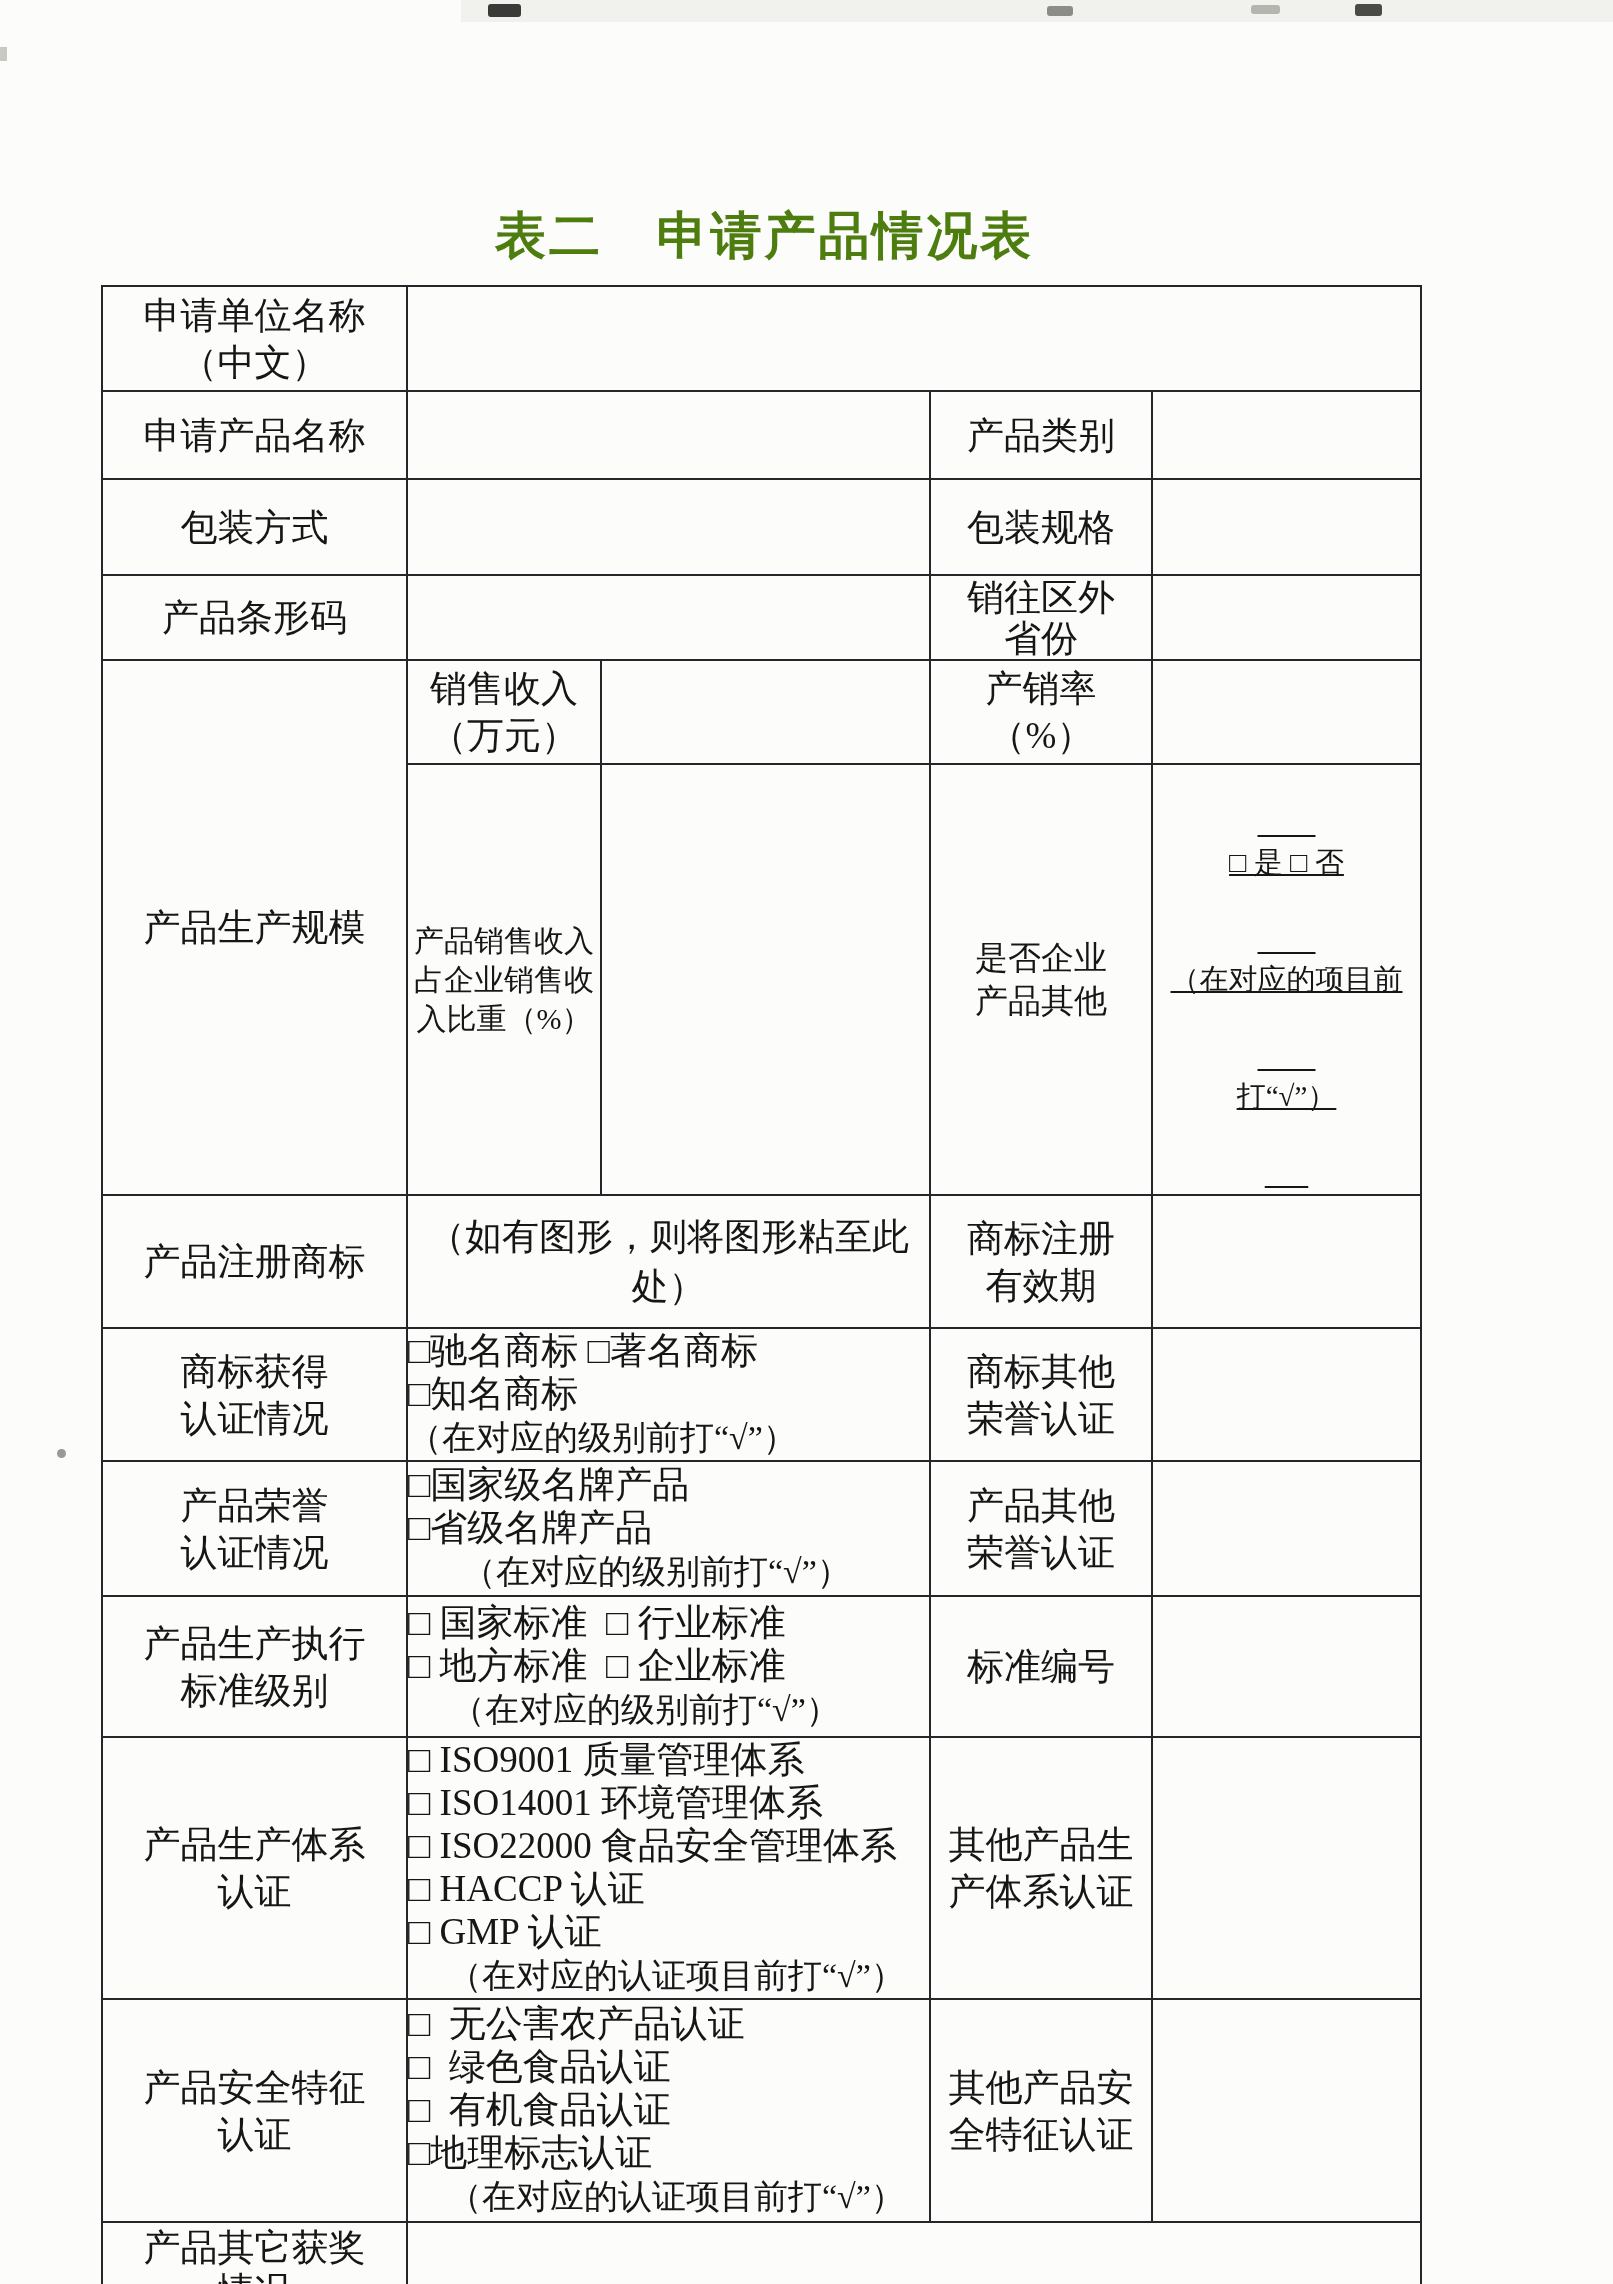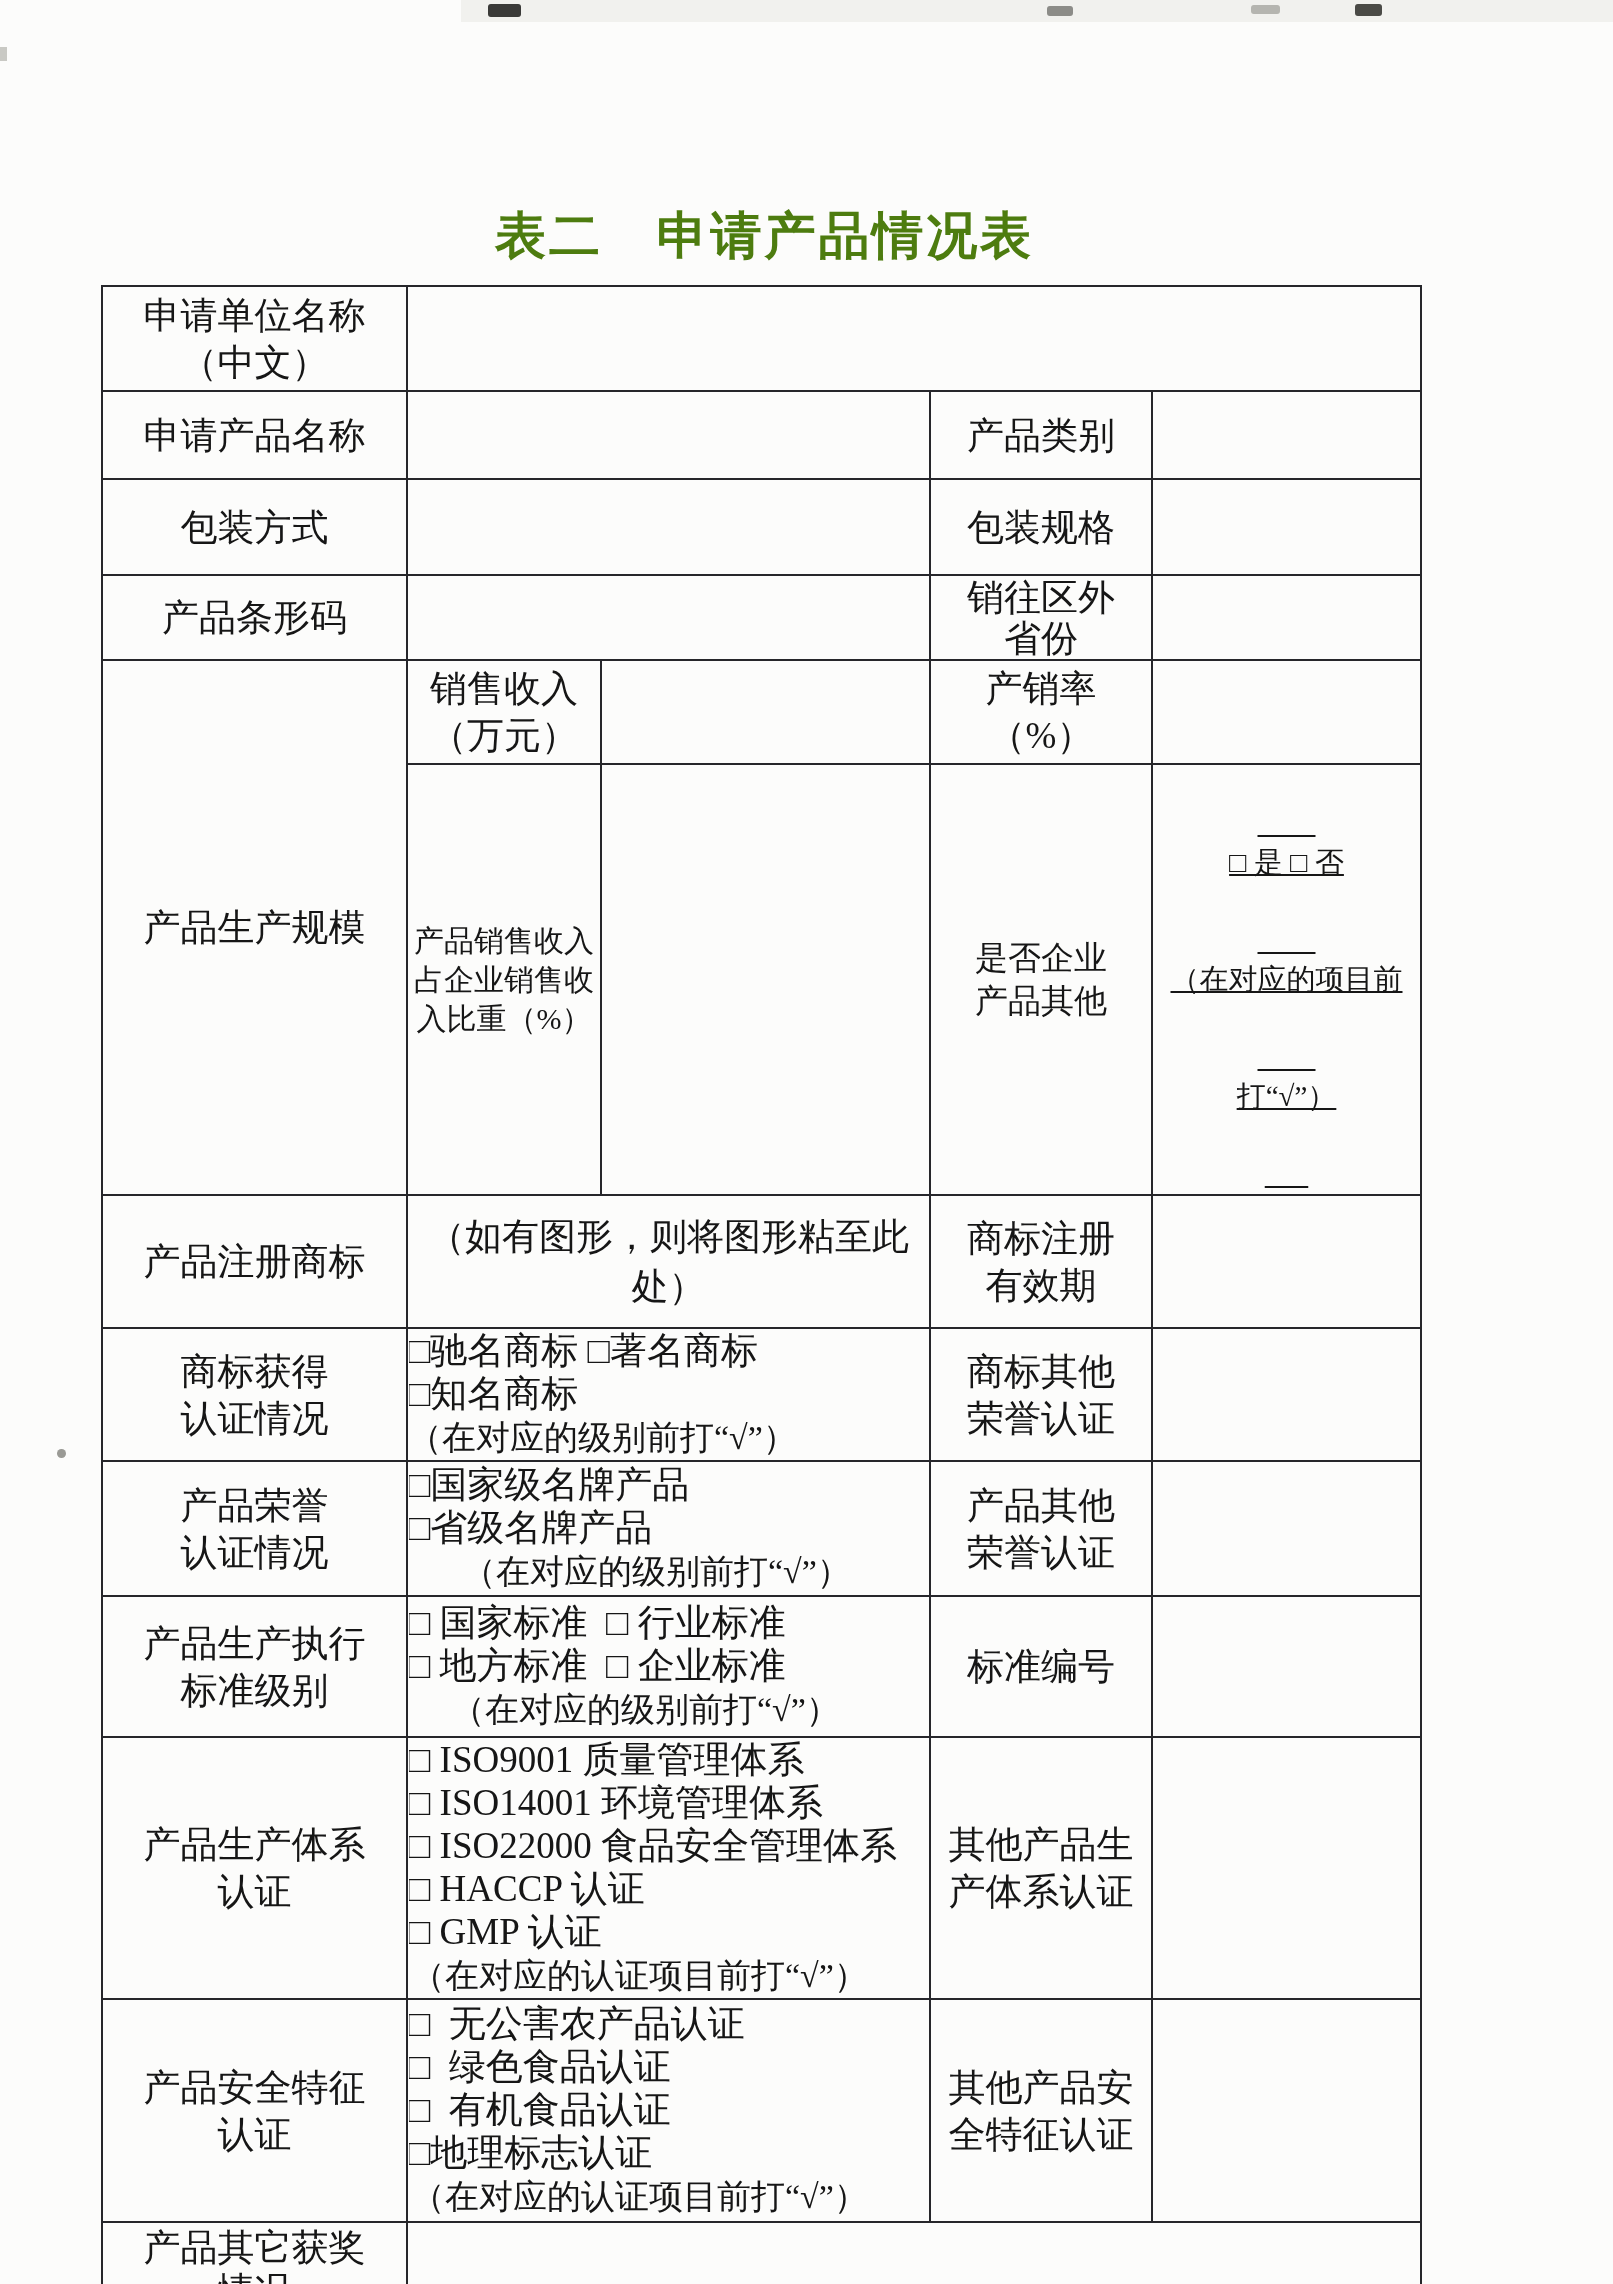--- a/index.html
+++ b/index.html
@@ -35,26 +35,26 @@
     border:2.9px solid #222220;
   }
   #form td{
     border:2px solid #26262a;
     vertical-align:middle;
     padding:0;
     overflow:hidden;
   }
   .lbl{ text-align:center;font-size:37px;line-height:47px; }
   .lbl-sm{ text-align:center;font-size:30px;line-height:39px; }
-  .content{ padding-left:13.7px;border-radius:11px; }
+  .content{ padding-left:13.7px; }
   .line{ font-size:37px;line-height:43px;white-space:pre-wrap; }
   .line-hint{ font-size:34px;line-height:45px;white-space:pre-wrap; }
   .ind55{ padding-left:54px; }
   .ind44{ padding-left:43px; }
-  .ind6{ padding-left:3px; }
+  .ind6{ padding-left:9px;margin-left:31px; }
   .val-sm{ text-align:center;font-size:29px;line-height:39px;white-space:pre-wrap;text-decoration:underline; }
   .centered-note{ text-align:center;font-size:37px; }
 </style>
 </head>
 <body>
 
 <div id="page">
 
   <div class="scan-strip">
     <div class="mark m1"></div>

